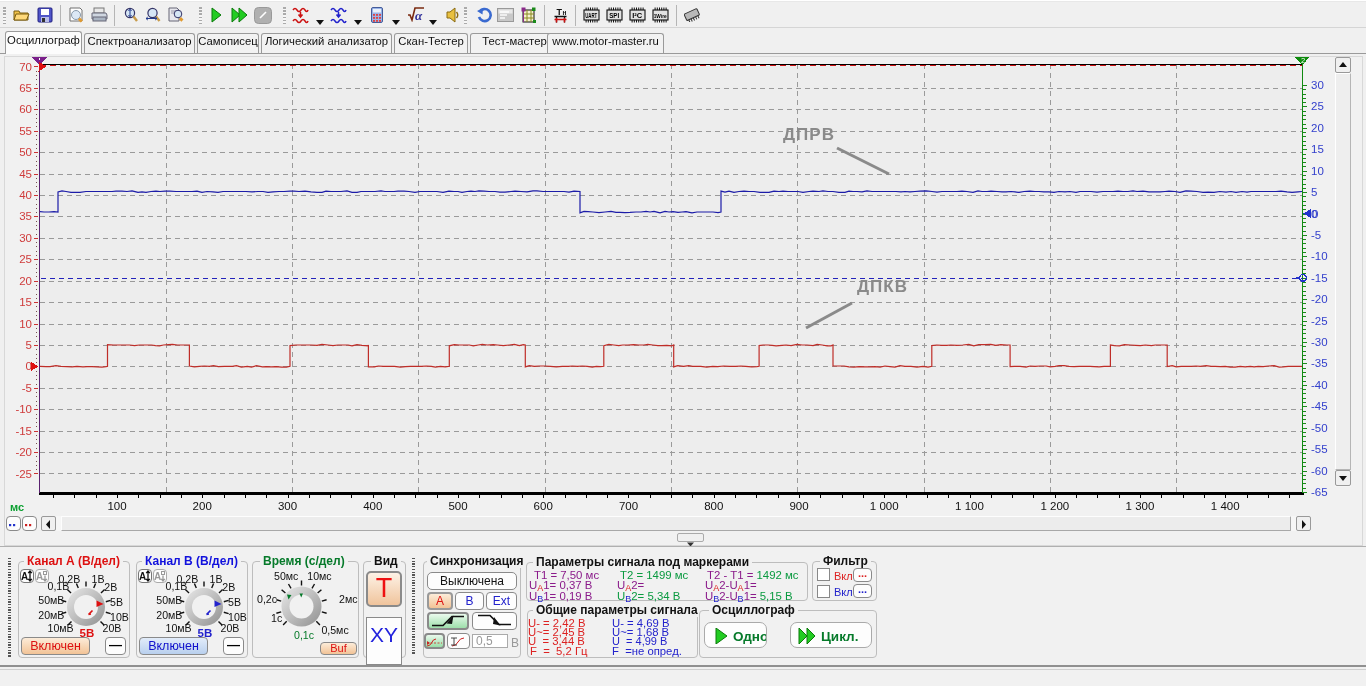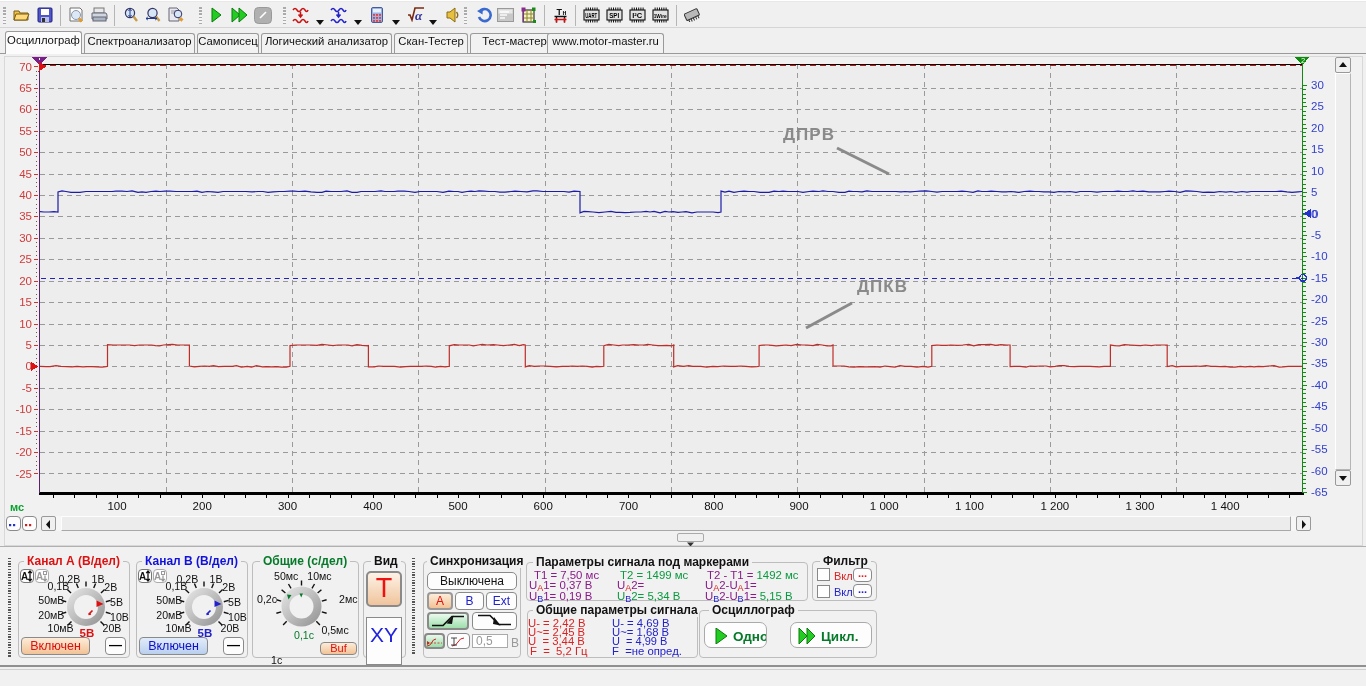--- a/index.html
+++ b/index.html
@@ -645,21 +645,21 @@
       <polygon points="3,5 11,5 7,10" fill="#111"></polygon>
     </svg></div>
 <div class="abs" style="left:0;top:546px;width:1366px;height:121px;background:#f1f1f1;border-top:1px solid #b0b0b0;border-bottom:2px solid #909090"></div>
 <div class="abs" style="left:8px;top:558px;width:3px;height:99px;background:repeating-linear-gradient(to bottom,#555 0 1.3px,#f3f3f3 1.3px 2.7px)"></div>
 <div class="abs" style="left:412px;top:558px;width:3px;height:97px;background:repeating-linear-gradient(to bottom,#555 0 1.3px,#f3f3f3 1.3px 2.7px)"></div>
 <div class="gb" style="left:18px;top:561px;width:112px;height:97px"></div>
 <div class="gbt" style="left:24px;top:554px;color:#dd1111">Канал А (В/дел)</div>
 <div class="gb" style="left:136px;top:561px;width:112px;height:97px"></div>
 <div class="gbt" style="left:142px;top:554px;color:#1111dd">Канал В (В/дел)</div>
 <div class="gb" style="left:252px;top:561px;width:107px;height:97px"></div>
-<div class="gbt" style="left:260px;top:554px;color:#067a2a">Общие (с/дел)</div>
+<div class="gbt" style="left:260px;top:554px;color:#067a2a">Время (с/дел)</div>
 <div class="gb" style="left:363px;top:561px;width:43px;height:97px"></div>
 <div class="gbt" style="left:371px;top:554px;color:#111">Вид</div>
 <div class="gb" style="left:423px;top:561px;width:98px;height:97px"></div>
 <div class="gbt" style="left:427px;top:554px;color:#111">Синхронизация</div>
 <div class="gb" style="left:526px;top:562px;width:282px;height:39px"></div>
 <div class="gbt" style="left:533px;top:555px;color:#111">Параметры сигнала под маркерами</div>
 <div class="gb" style="left:527px;top:610px;width:171px;height:48px"></div>
 <div class="gbt" style="left:533px;top:603px;color:#111">Общие параметры сигнала</div>
 <div class="gb" style="left:699px;top:610px;width:178px;height:48px"></div>
 <div class="gbt" style="left:709px;top:603px;color:#111">Осциллограф</div>
@@ -756,21 +756,21 @@
 <div class="kl" style="left:228px;top:595.5px">5В</div>
 <div class="kl" style="left:156.3px;top:609px">20мВ</div>
 <div class="kl" style="left:228px;top:610.5px">10В</div>
 <div class="kl" style="left:165.5px;top:621.5px">10мВ</div>
 <div class="kl" style="left:220.5px;top:621.5px">20В</div>
 <div class="kl" style="left:197.5px;top:626.5px;color:#2222cc;font-weight:bold;font-size:11.5px">5В</div>
 <div class="kl" style="left:274px;top:570px">50мс</div>
 <div class="kl" style="left:307.3px;top:570px">10мс</div>
 <div class="kl" style="left:257px;top:593.3px">0,2с</div>
 <div class="kl" style="left:339px;top:593.3px">2мс</div>
-<div class="kl" style="left:271px;top:654px">1с</div>
+<div class="kl" style="left:271px;top:612px">1с</div>
 <div class="kl" style="left:321.4px;top:624.4px">0,5мс</div>
 <div class="kl" style="left:294px;top:629.4px;color:#067a2a;font-size:10.6px">0,1с</div>
 <div class="btn" style="left:19.5px;top:568.5px;width:14px;height:14px;border-radius:4px;border-color:#777">
     <svg width="12" height="12" style="position:absolute;left:0.5px;top:0.5px">
       <text x="0" y="10" font-size="10" font-weight="bold" fill="#111" font-family="Liberation Sans,sans-serif">A</text>
       <path d="M9 1.5 L9 10.5 M7.2 3.2 L9 1 L10.8 3.2 M7.2 8.8 L9 11 L10.8 8.8" stroke="#111" stroke-width="1.3" fill="none"></path>
     </svg>
   </div>
 <div class="btn" style="left:34.5px;top:568.5px;width:14px;height:14px;border-radius:4px;border-color:#aaa">
     <svg width="12" height="12" style="position:absolute;left:0.5px;top:0.5px">

